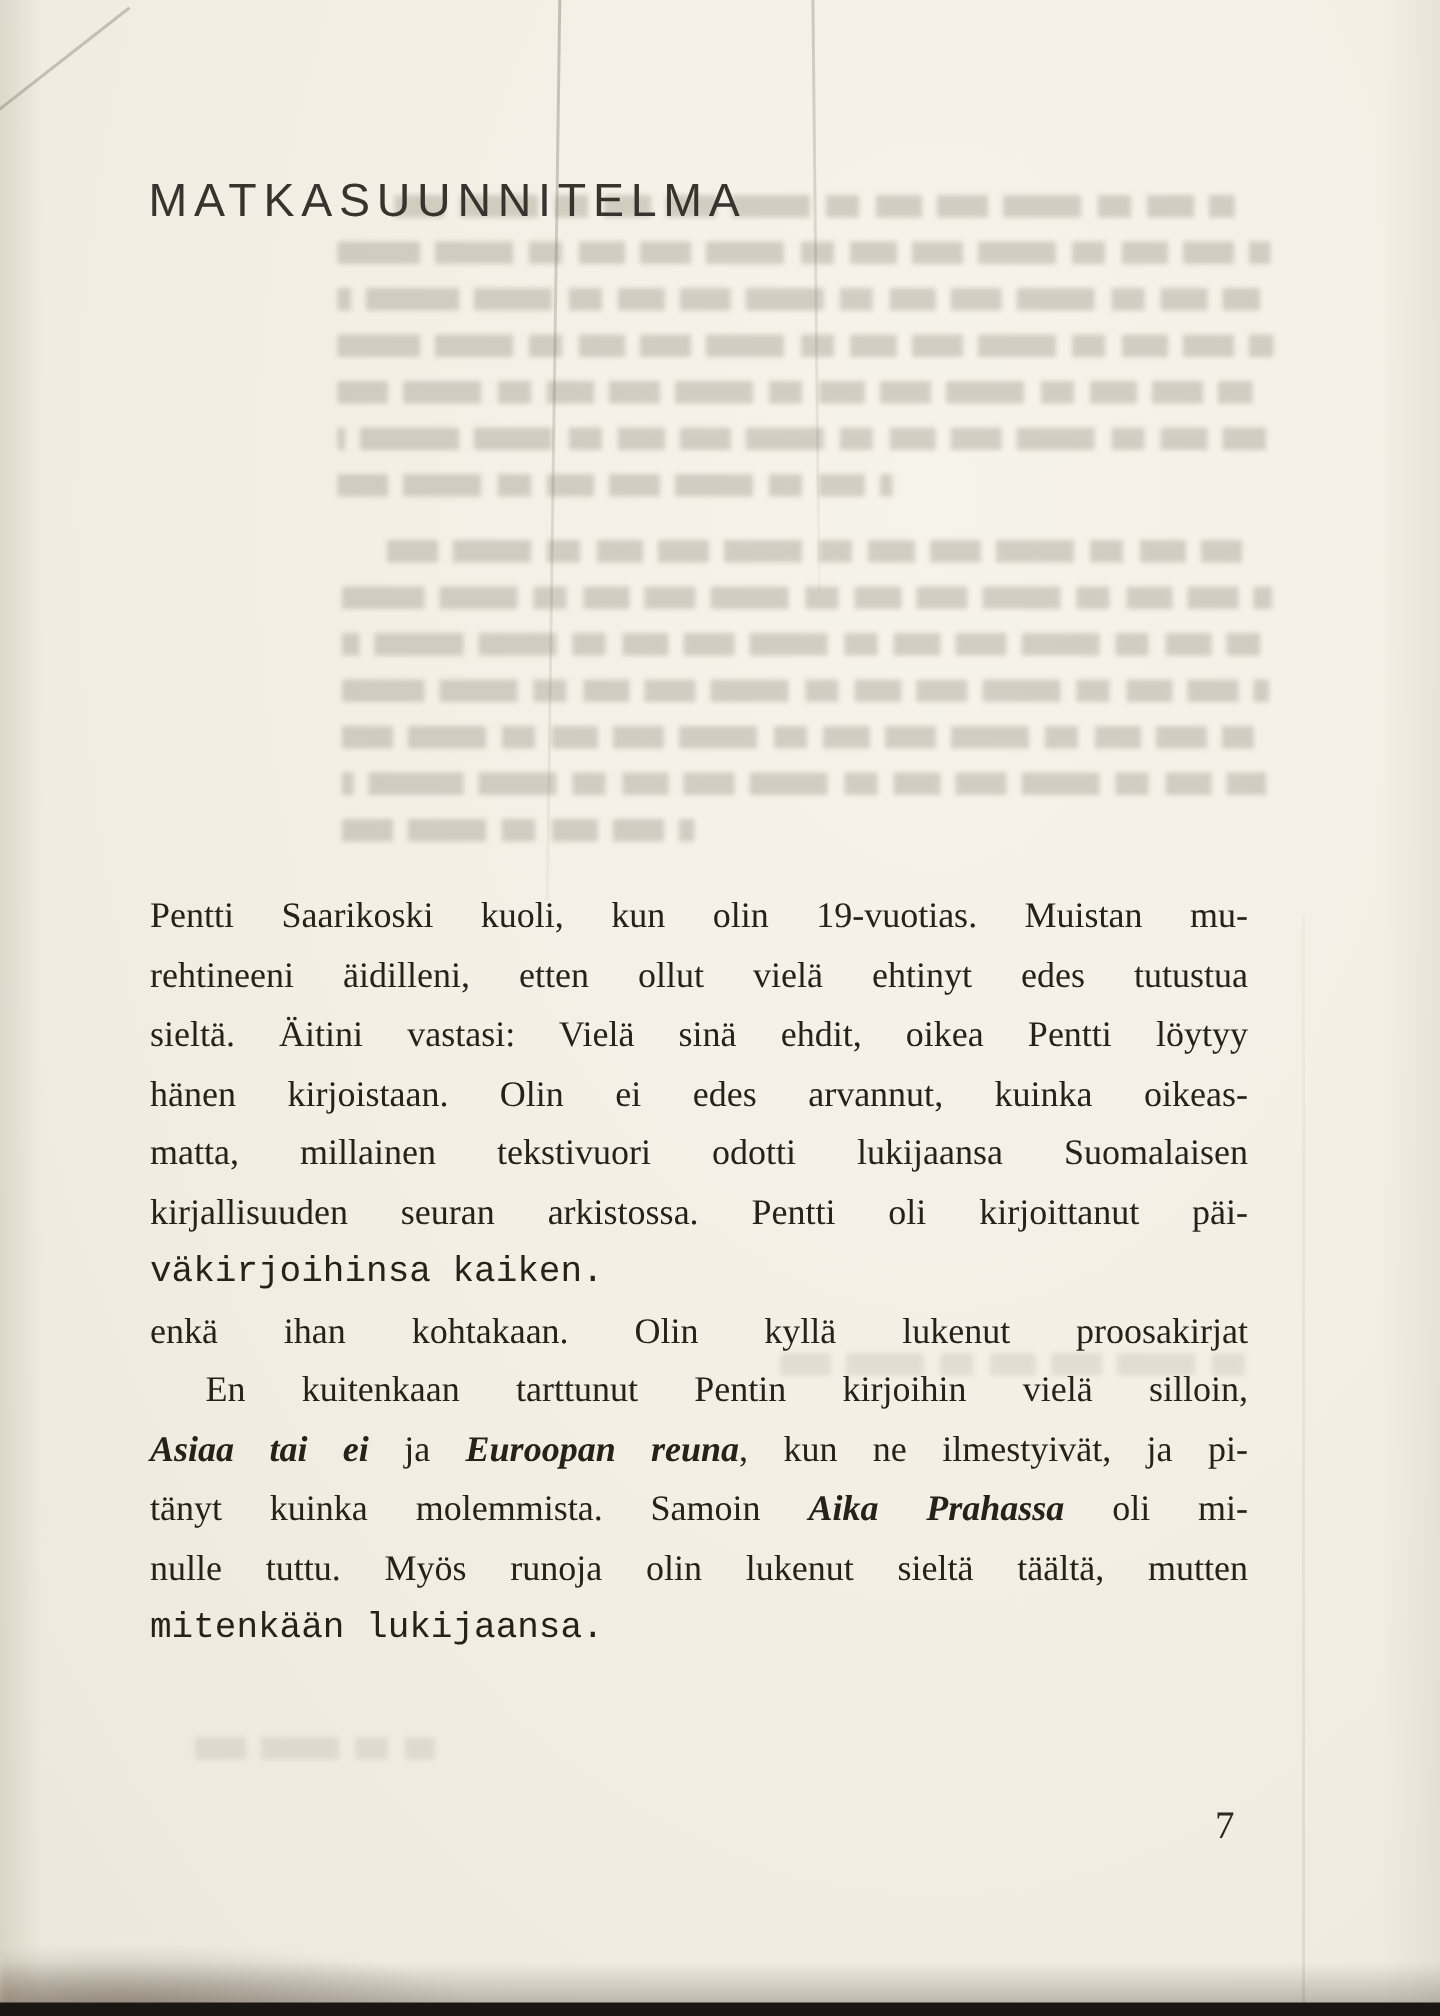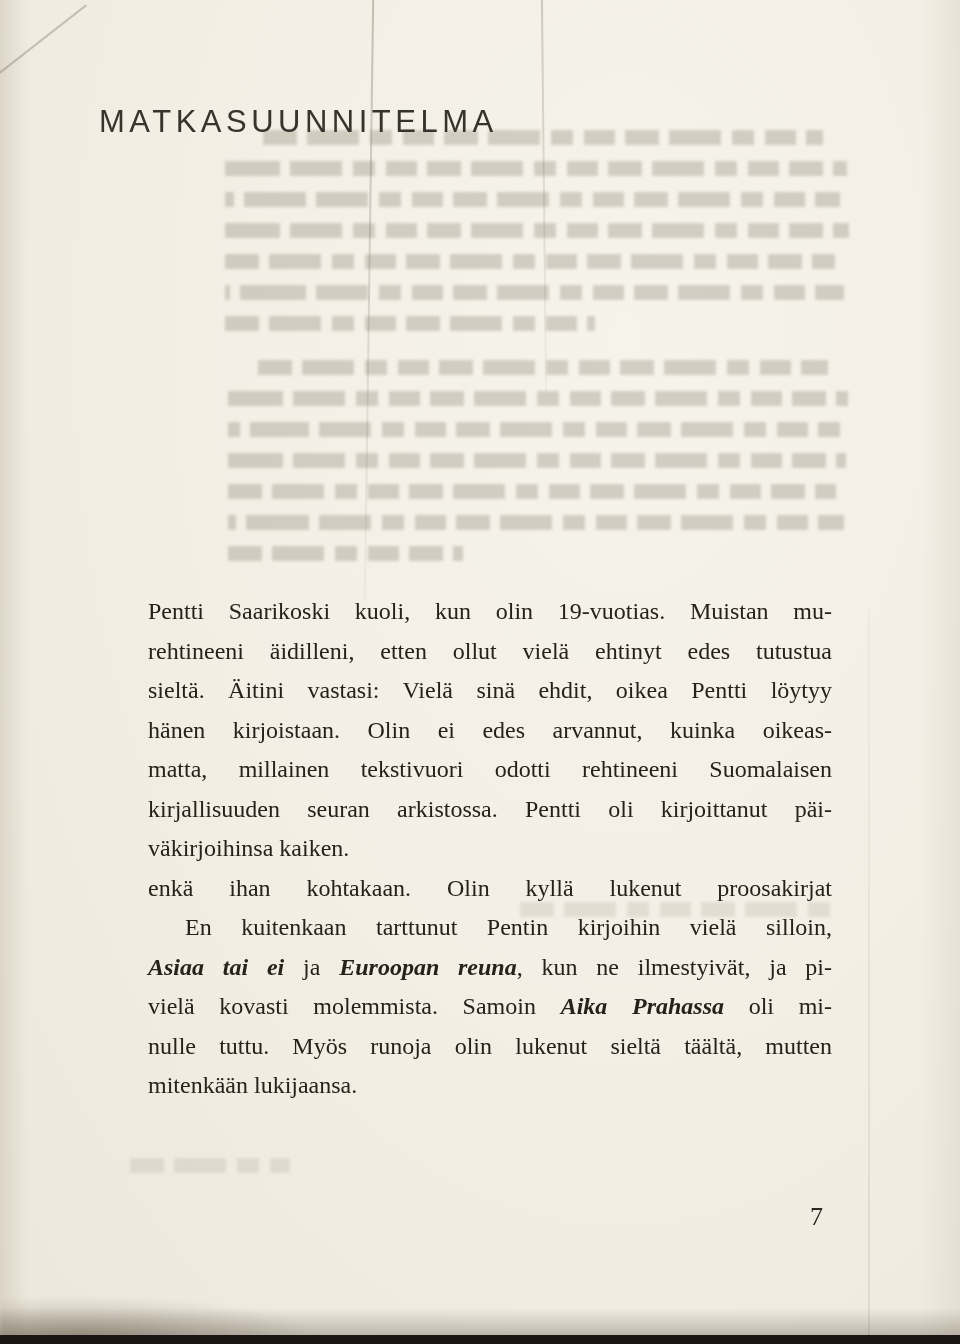--- a/index.html
+++ b/index.html
@@ -15,21 +15,21 @@
     background:
       linear-gradient(90deg, rgba(180,170,150,.30) 0px, rgba(180,170,150,0) 28px, rgba(0,0,0,0) 920px, rgba(190,182,165,.22) 960px),
       radial-gradient(ellipse at 65% 25%, #f6f3eb 0%, #f2eee4 55%, #ece7db 100%);
     font-family: "Liberation Serif", serif;
   }
 
   
   .title {
     position: absolute;
     left: 99px;
-    top: 104px;
+    top: 116px;
     margin: 0;
     font-family: "Liberation Sans", sans-serif;
     font-weight: 400;
     font-size: 31px;
     letter-spacing: 4.5px;
     color: #37332d;
   }
 
   
   .body-text {
@@ -37,25 +37,25 @@
     left: 100px;
     top: 592px;
     width: 732px;
     font-size: 24px;
     line-height: 39.5px;
     color: #28211a;
   }
   .body-text .line {
     text-align: justify;
     text-align-last: justify;
-    margin-left: 48px;
   }
   .body-text .line.last {
     text-align: right;
     text-align-last: left;
+    font-family: Liberation Mono, monospace;
   }
   .body-text .line.indent {
     text-indent: 37px;
   }
   .body-text .it {
     font-style: italic;
     font-weight: bold;
   }
 
   
@@ -164,27 +164,27 @@
   <div class="crease crease-c"></div>
   <div class="crease-corner"></div>
 
   <h1 class="title">MATKASUUNNITELMA</h1>
 
   <div class="body-text">
       <div class="line"><span>Pentti Saarikoski kuoli, kun olin 19-vuotias. Muistan mu-</span></div>
       <div class="line"><span>rehtineeni äidilleni, etten ollut vielä ehtinyt edes tutustua</span></div>
       <div class="line"><span>sieltä. Äitini vastasi: Vielä sinä ehdit, oikea Pentti löytyy</span></div>
       <div class="line"><span>hänen kirjoistaan. Olin ei edes arvannut, kuinka oikeas-</span></div>
-      <div class="line"><span>matta, millainen tekstivuori odotti rehtineeni Suomalaisen</span></div>
+      <div class="line"><span>matta, millainen tekstivuori odotti lukijaansa Suomalaisen</span></div>
       <div class="line"><span>kirjallisuuden seuran arkistossa. Pentti oli kirjoittanut päi-</span></div>
       <div class="line last"><span>väkirjoihinsa kaiken.</span></div>
       <div class="line"><span>enkä ihan kohtakaan. Olin kyllä lukenut proosakirjat</span></div>
       <div class="line indent"><span>En kuitenkaan tarttunut Pentin kirjoihin vielä silloin,</span></div>
       <div class="line"><span class="it">Asiaa tai ei</span><span> ja </span><span class="it">Euroopan reuna</span><span>, kun ne ilmestyivät, ja pi-</span></div>
-      <div class="line"><span>vielä kovasti molemmista. Samoin </span><span class="it">Aika Prahassa</span><span> oli mi-</span></div>
+      <div class="line"><span>tänyt kuinka molemmista. Samoin </span><span class="it">Aika Prahassa</span><span> oli mi-</span></div>
       <div class="line"><span>nulle tuttu. Myös runoja olin lukenut sieltä täältä, mutten</span></div>
       <div class="line last"><span>mitenkään lukijaansa.</span></div>
     </div>
 
   <div class="page-number">7</div>
 
   <div class="scan-shadow-bottom"></div>
   <div class="scan-smudge"></div>
   <div class="scan-edge-bottom"></div>
 

